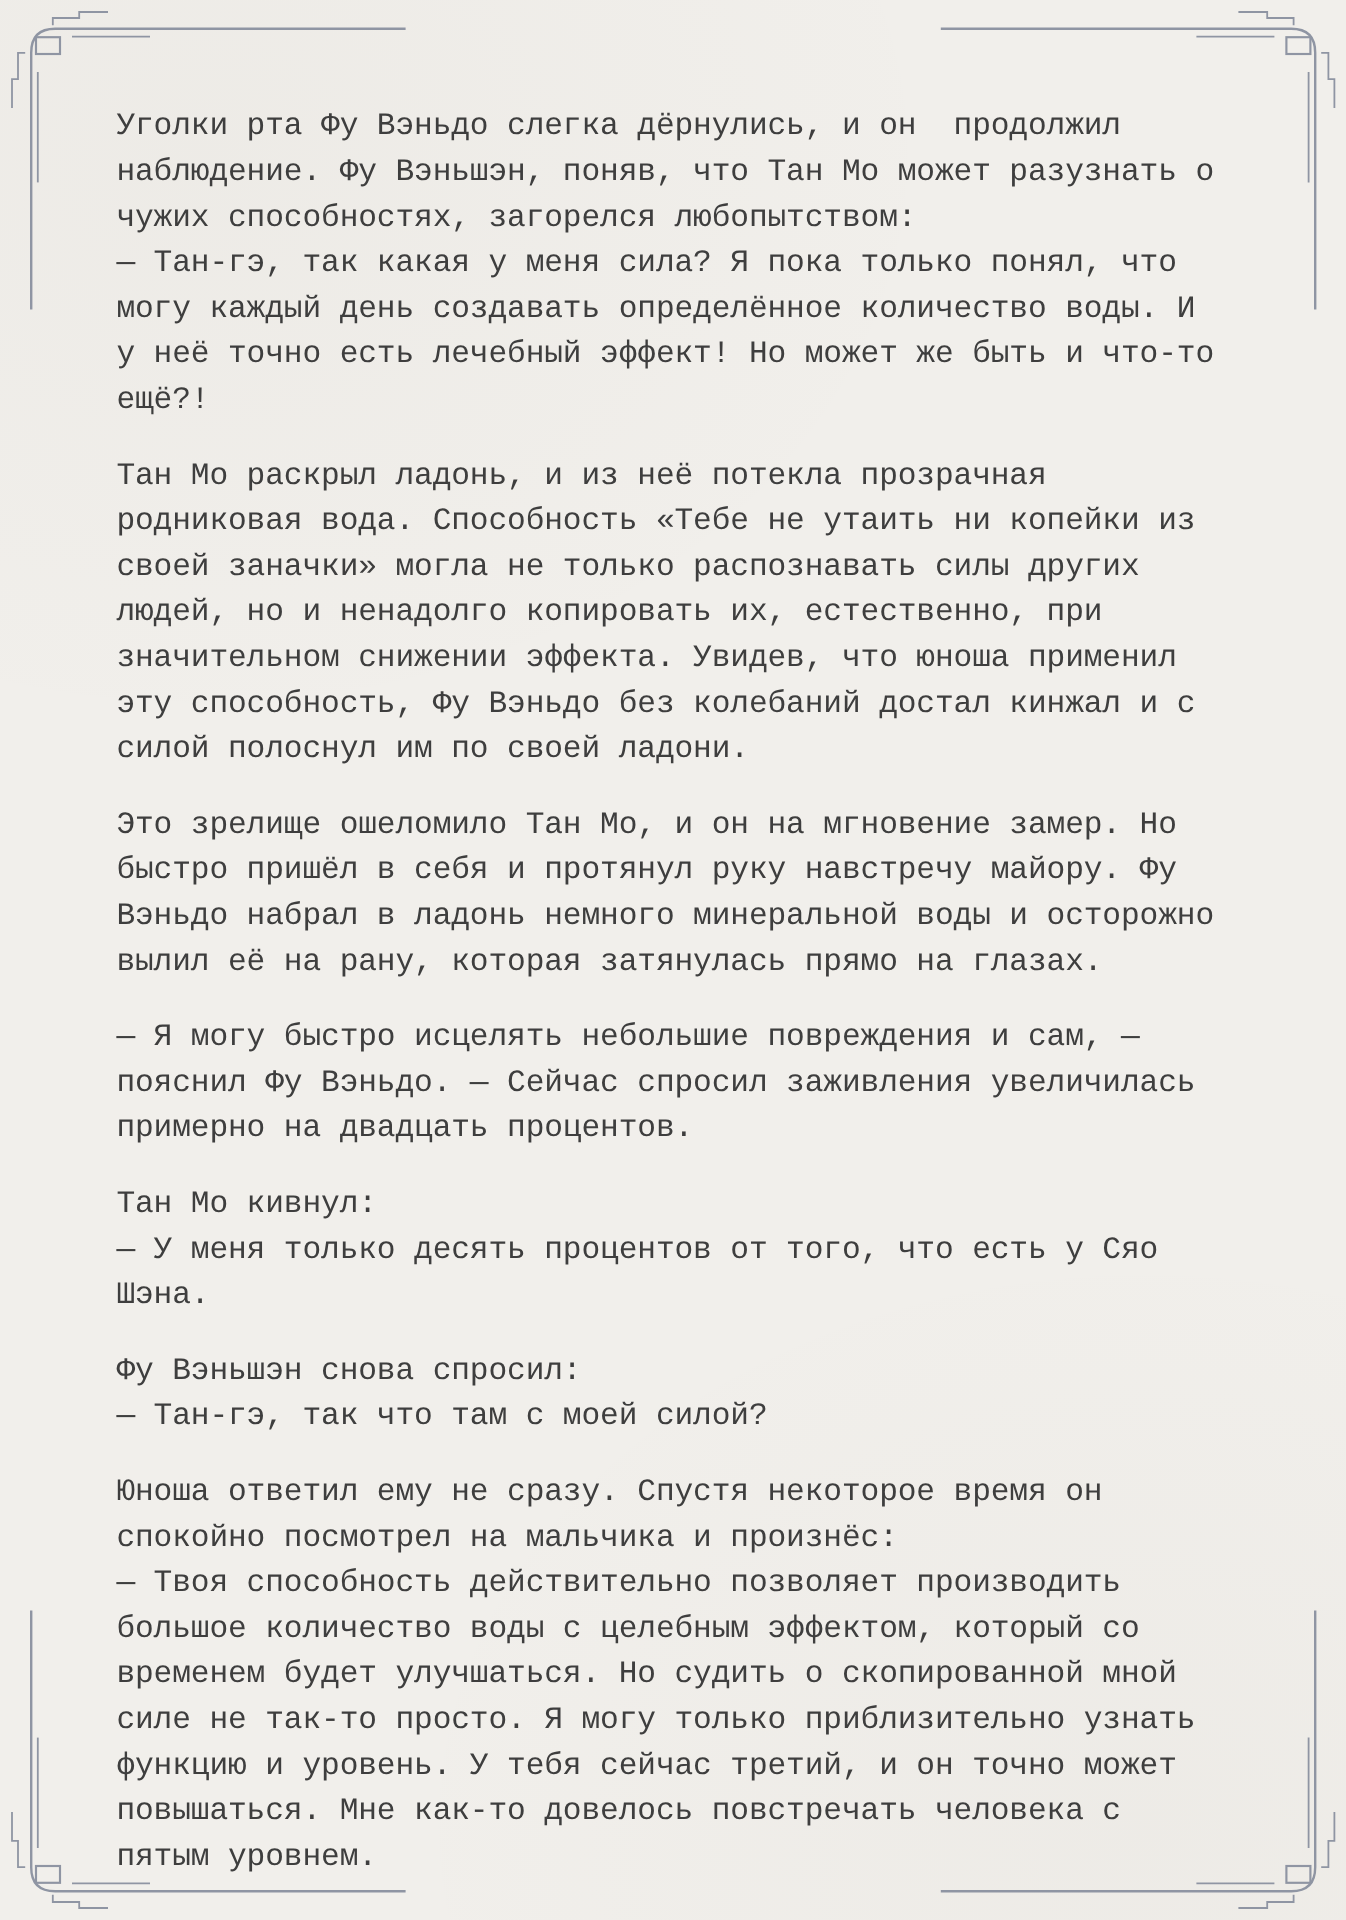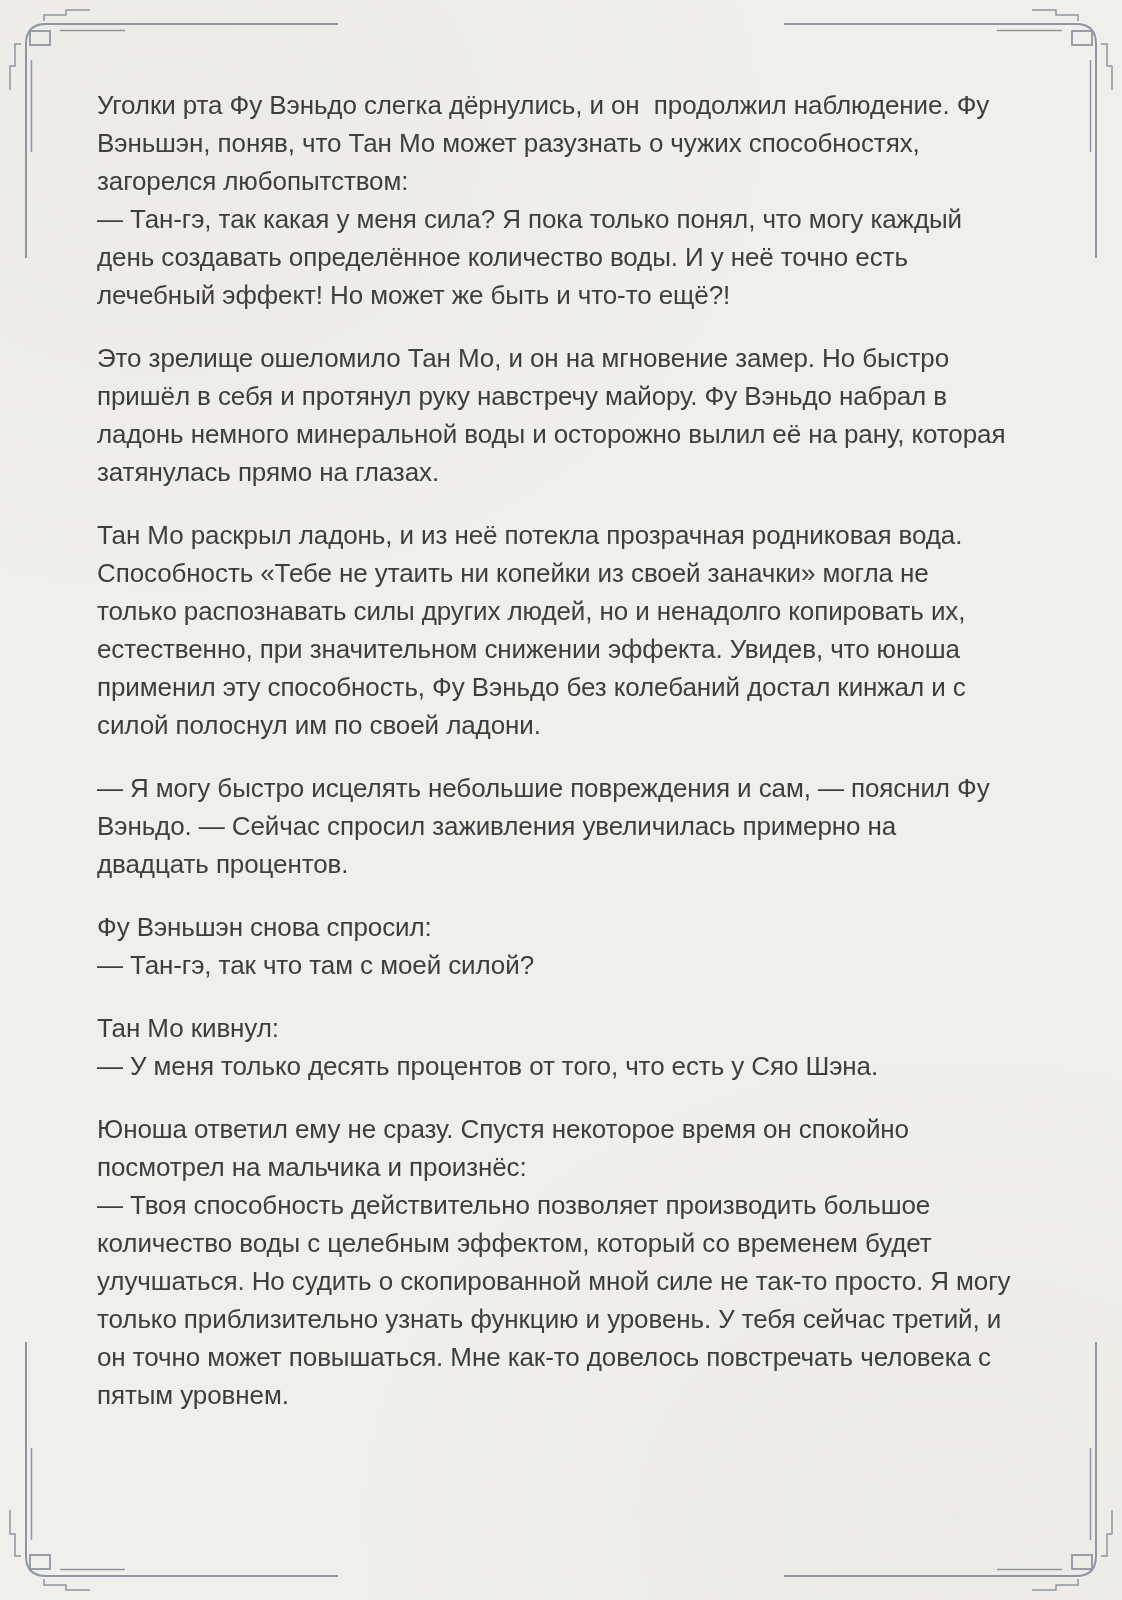--- a/index.html
+++ b/index.html
@@ -16,20 +16,21 @@
       radial-gradient(900px 700px at 15% 8%, rgba(120,110,90,0.03), rgba(0,0,0,0) 70%),
       radial-gradient(900px 700px at 85% 95%, rgba(120,110,90,0.03), rgba(0,0,0,0) 70%),
       var(--bg);
     font-family:"Liberation Sans", sans-serif;
   }
   .content{
     position:absolute;
     left:97px;
     top:86px;
     width:918px;
+    font-family:Liberation Mono, monospace;
   }
   .paragraph{
     margin:0 0 25px 0;
     font-size:26px;
     line-height:38px;
     color:var(--ink);
     letter-spacing:-0.1px;
     white-space:pre-wrap;
     text-align:left;
   }
@@ -72,22 +73,22 @@
 <svg class="corner corner-bl">
     <use href="#corner-ornament"></use>
   </svg>
 <svg class="corner corner-br">
     <use href="#corner-ornament"></use>
   </svg>
 
 <main class="content">
   <p class="paragraph">Уголки рта Фу Вэньдо слегка дёрнулись, и он  продолжил наблюдение. Фу Вэньшэн, поняв, что Тан Мо может разузнать о чужих способностях, загорелся любопытством:
 — Тан-гэ, так какая у меня сила? Я пока только понял, что могу каждый день создавать определённое количество воды. И у неё точно есть лечебный эффект! Но может же быть и что-то ещё?!</p>
+  <p class="paragraph">Тан Мо раскрыл ладонь, и из неё потекла прозрачная родниковая вода. Способность «Тебе не утаить ни копейки из своей заначки» могла не только распознавать силы других людей, но и ненадолго копировать их, естественно, при значительном снижении эффекта. Увидев, что юноша применил эту способность, Фу Вэньдо без колебаний достал кинжал и с силой полоснул им по своей ладони.</p>
   <p class="paragraph">Это зрелище ошеломило Тан Мо, и он на мгновение замер. Но быстро пришёл в себя и протянул руку навстречу майору. Фу Вэньдо набрал в ладонь немного минеральной воды и осторожно вылил её на рану, которая затянулась прямо на глазах.</p>
-  <p class="paragraph">Тан Мо раскрыл ладонь, и из неё потекла прозрачная родниковая вода. Способность «Тебе не утаить ни копейки из своей заначки» могла не только распознавать силы других людей, но и ненадолго копировать их, естественно, при значительном снижении эффекта. Увидев, что юноша применил эту способность, Фу Вэньдо без колебаний достал кинжал и с силой полоснул им по своей ладони.</p>
   <p class="paragraph">— Я могу быстро исцелять небольшие повреждения и сам, — пояснил Фу Вэньдо. — Сейчас спросил заживления увеличилась примерно на двадцать процентов.</p>
+  <p class="paragraph">Тан Мо кивнул:
+— У меня только десять процентов от того, что есть у Сяо Шэна.</p>
   <p class="paragraph">Фу Вэньшэн снова спросил:
 — Тан-гэ, так что там с моей силой?</p>
-  <p class="paragraph">Тан Мо кивнул:
-— У меня только десять процентов от того, что есть у Сяо Шэна.</p>
   <p class="paragraph">Юноша ответил ему не сразу. Спустя некоторое время он спокойно посмотрел на мальчика и произнёс:
 — Твоя способность действительно позволяет производить большое количество воды с целебным эффектом, который со временем будет улучшаться. Но судить о скопированной мной силе не так-то просто. Я могу только приблизительно узнать функцию и уровень. У тебя сейчас третий, и он точно может повышаться. Мне как-то довелось повстречать человека с пятым уровнем.</p>
 </main>
 
 </body></html>

